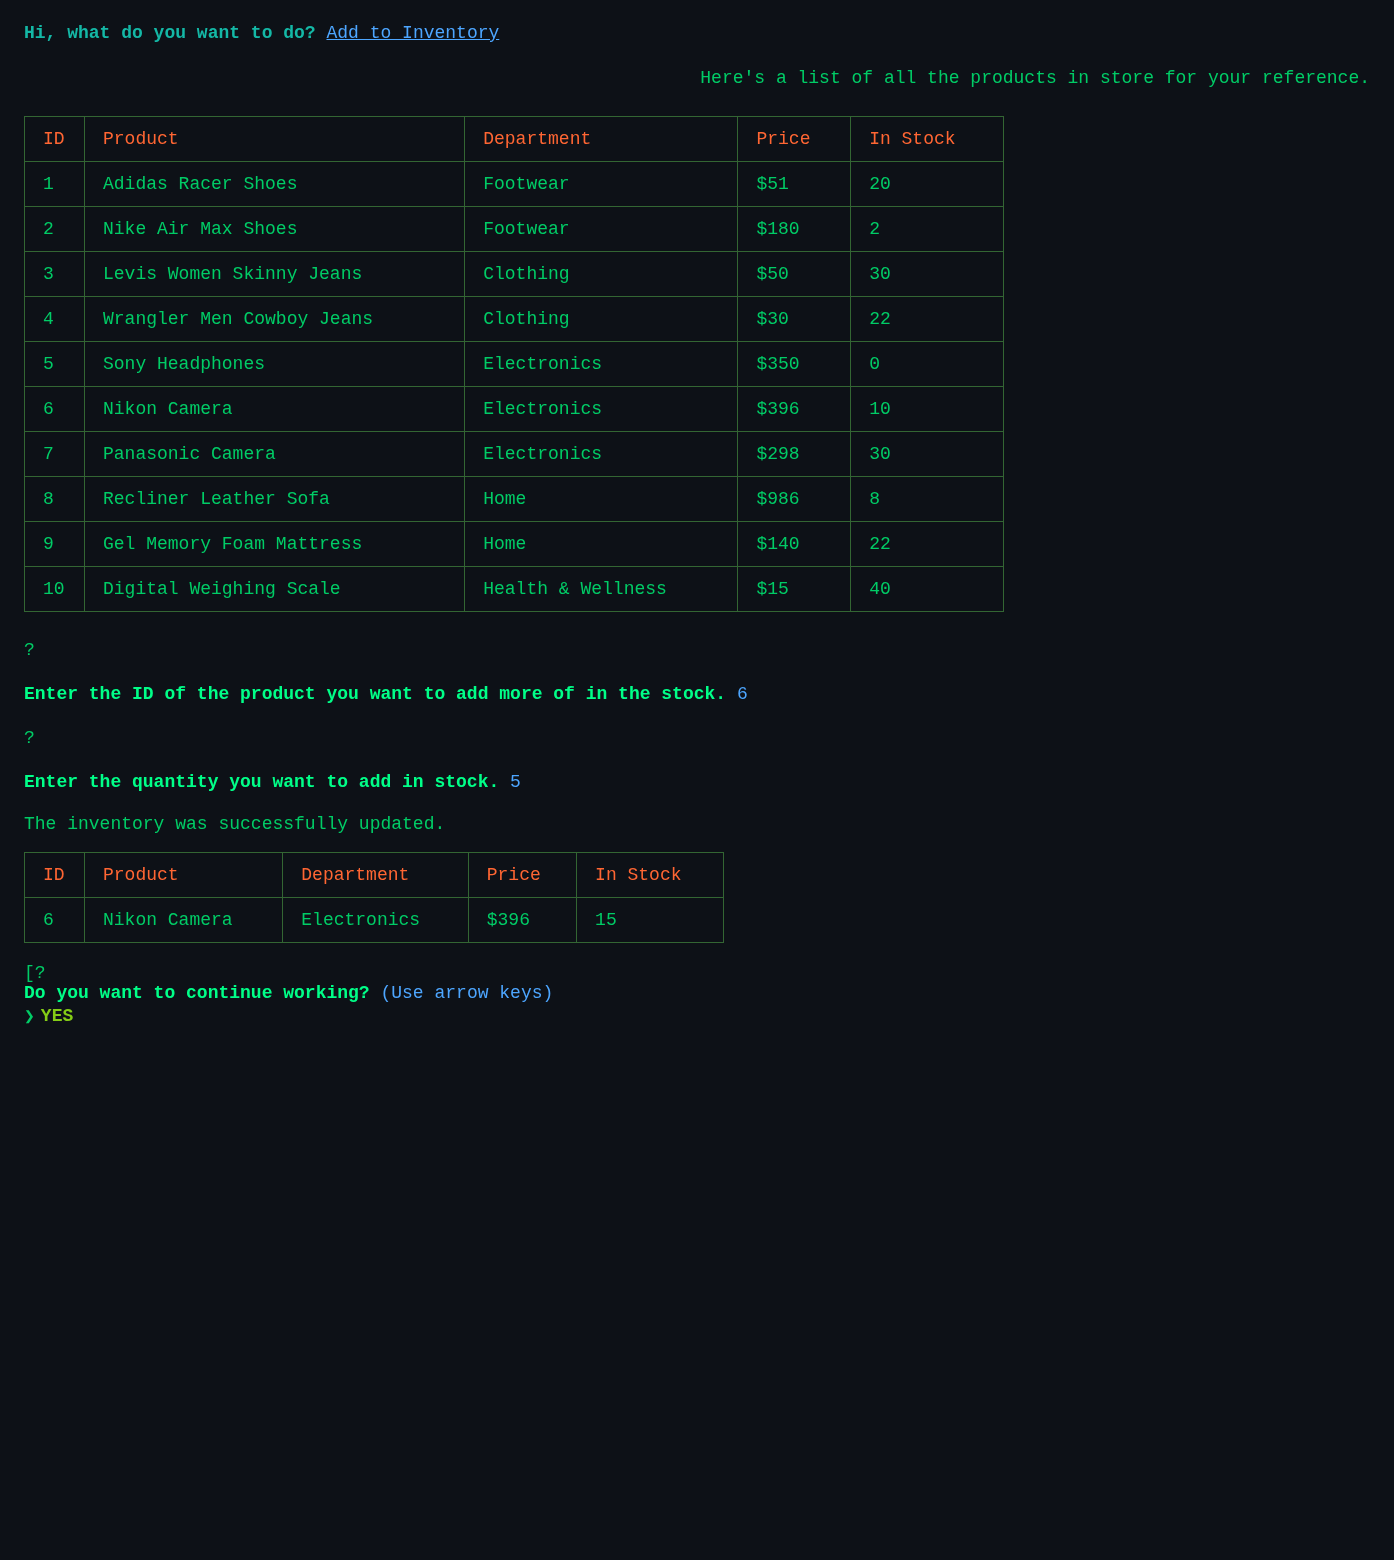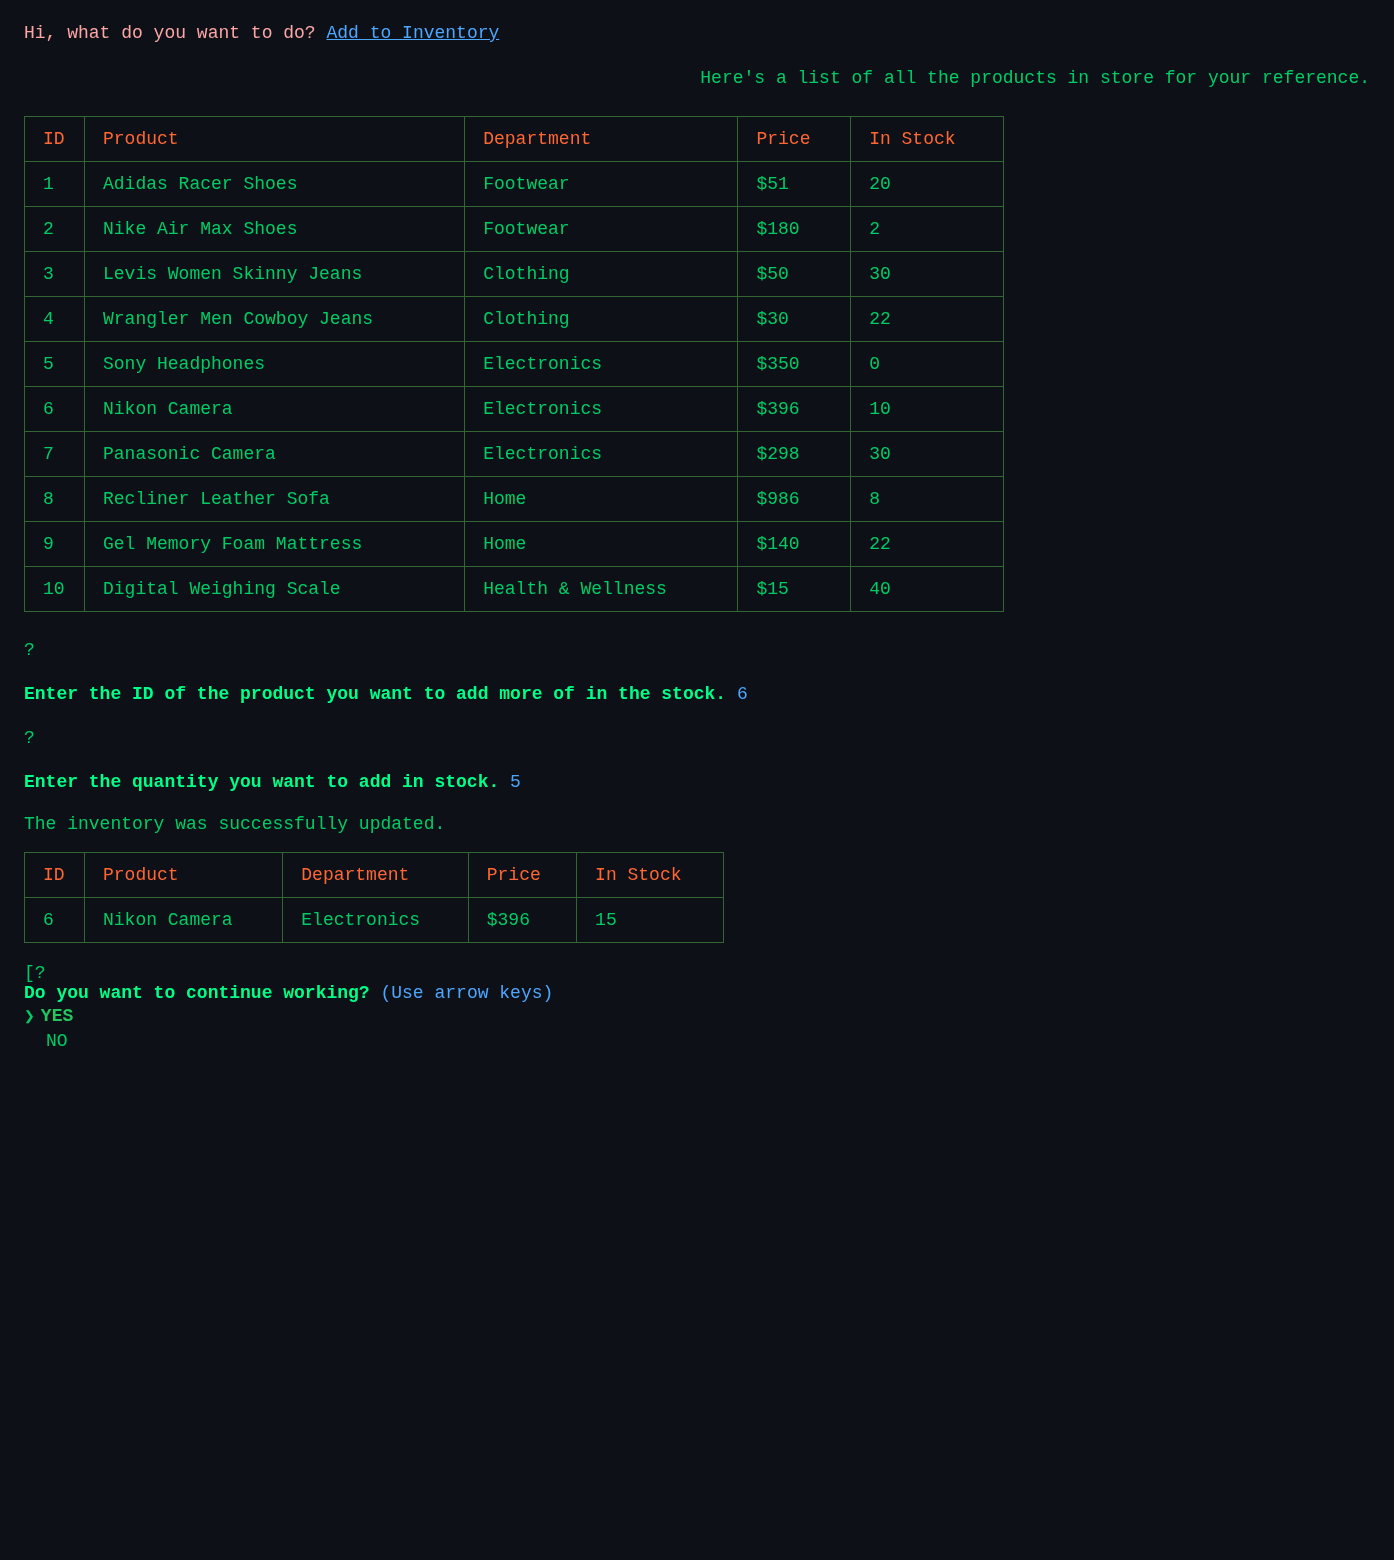--- a/index.html
+++ b/index.html
@@ -17,22 +17,22 @@
       width: 1394px;
       min-height: 1560px;
     }
 
     .header-line {
       margin-bottom: 18px;
       line-height: 1.5;
     }
 
     .header-bold {
-      color: #fca5a5;
-      font-weight: normal;
+      color: #14b8a6;
+      font-weight: bold;
       margin-top: 11px;
     }
 
     .header-link {
       color: #4da6ff;
       text-decoration: underline;
     }
 
     .subheader {
       color: #00cc66;
@@ -114,21 +114,21 @@
       align-items: center;
       gap: 6px;
       padding: 2px 0;
     }
 
     .arrow {
       color: #00cc66;
     }
 
     .selected-item {
-      color: #22c55e;
+      color: #84cc16;
       font-weight: bold;
     }
 
     .unselected-item {
       color: #00cc66;
     }
 
     .bracket-marker {
       color: #00cc66;
     }
@@ -275,17 +275,13 @@
   </div>
   <div>
     <span class="continue-question">Do you want to continue working?</span>
     <span> </span>
     <span class="continue-hint">(Use arrow keys)</span>
   </div>
   <div class="arrow-item">
     <span class="arrow">❯</span>
     <span class="selected-item">YES</span>
   </div>
-  <div class="arrow-item">
-    <span style="width:16px; display:inline-block;">&nbsp;</span>
-    <span class="unselected-item">NO</span>
-  </div>
 </div>
 
 </body></html>

